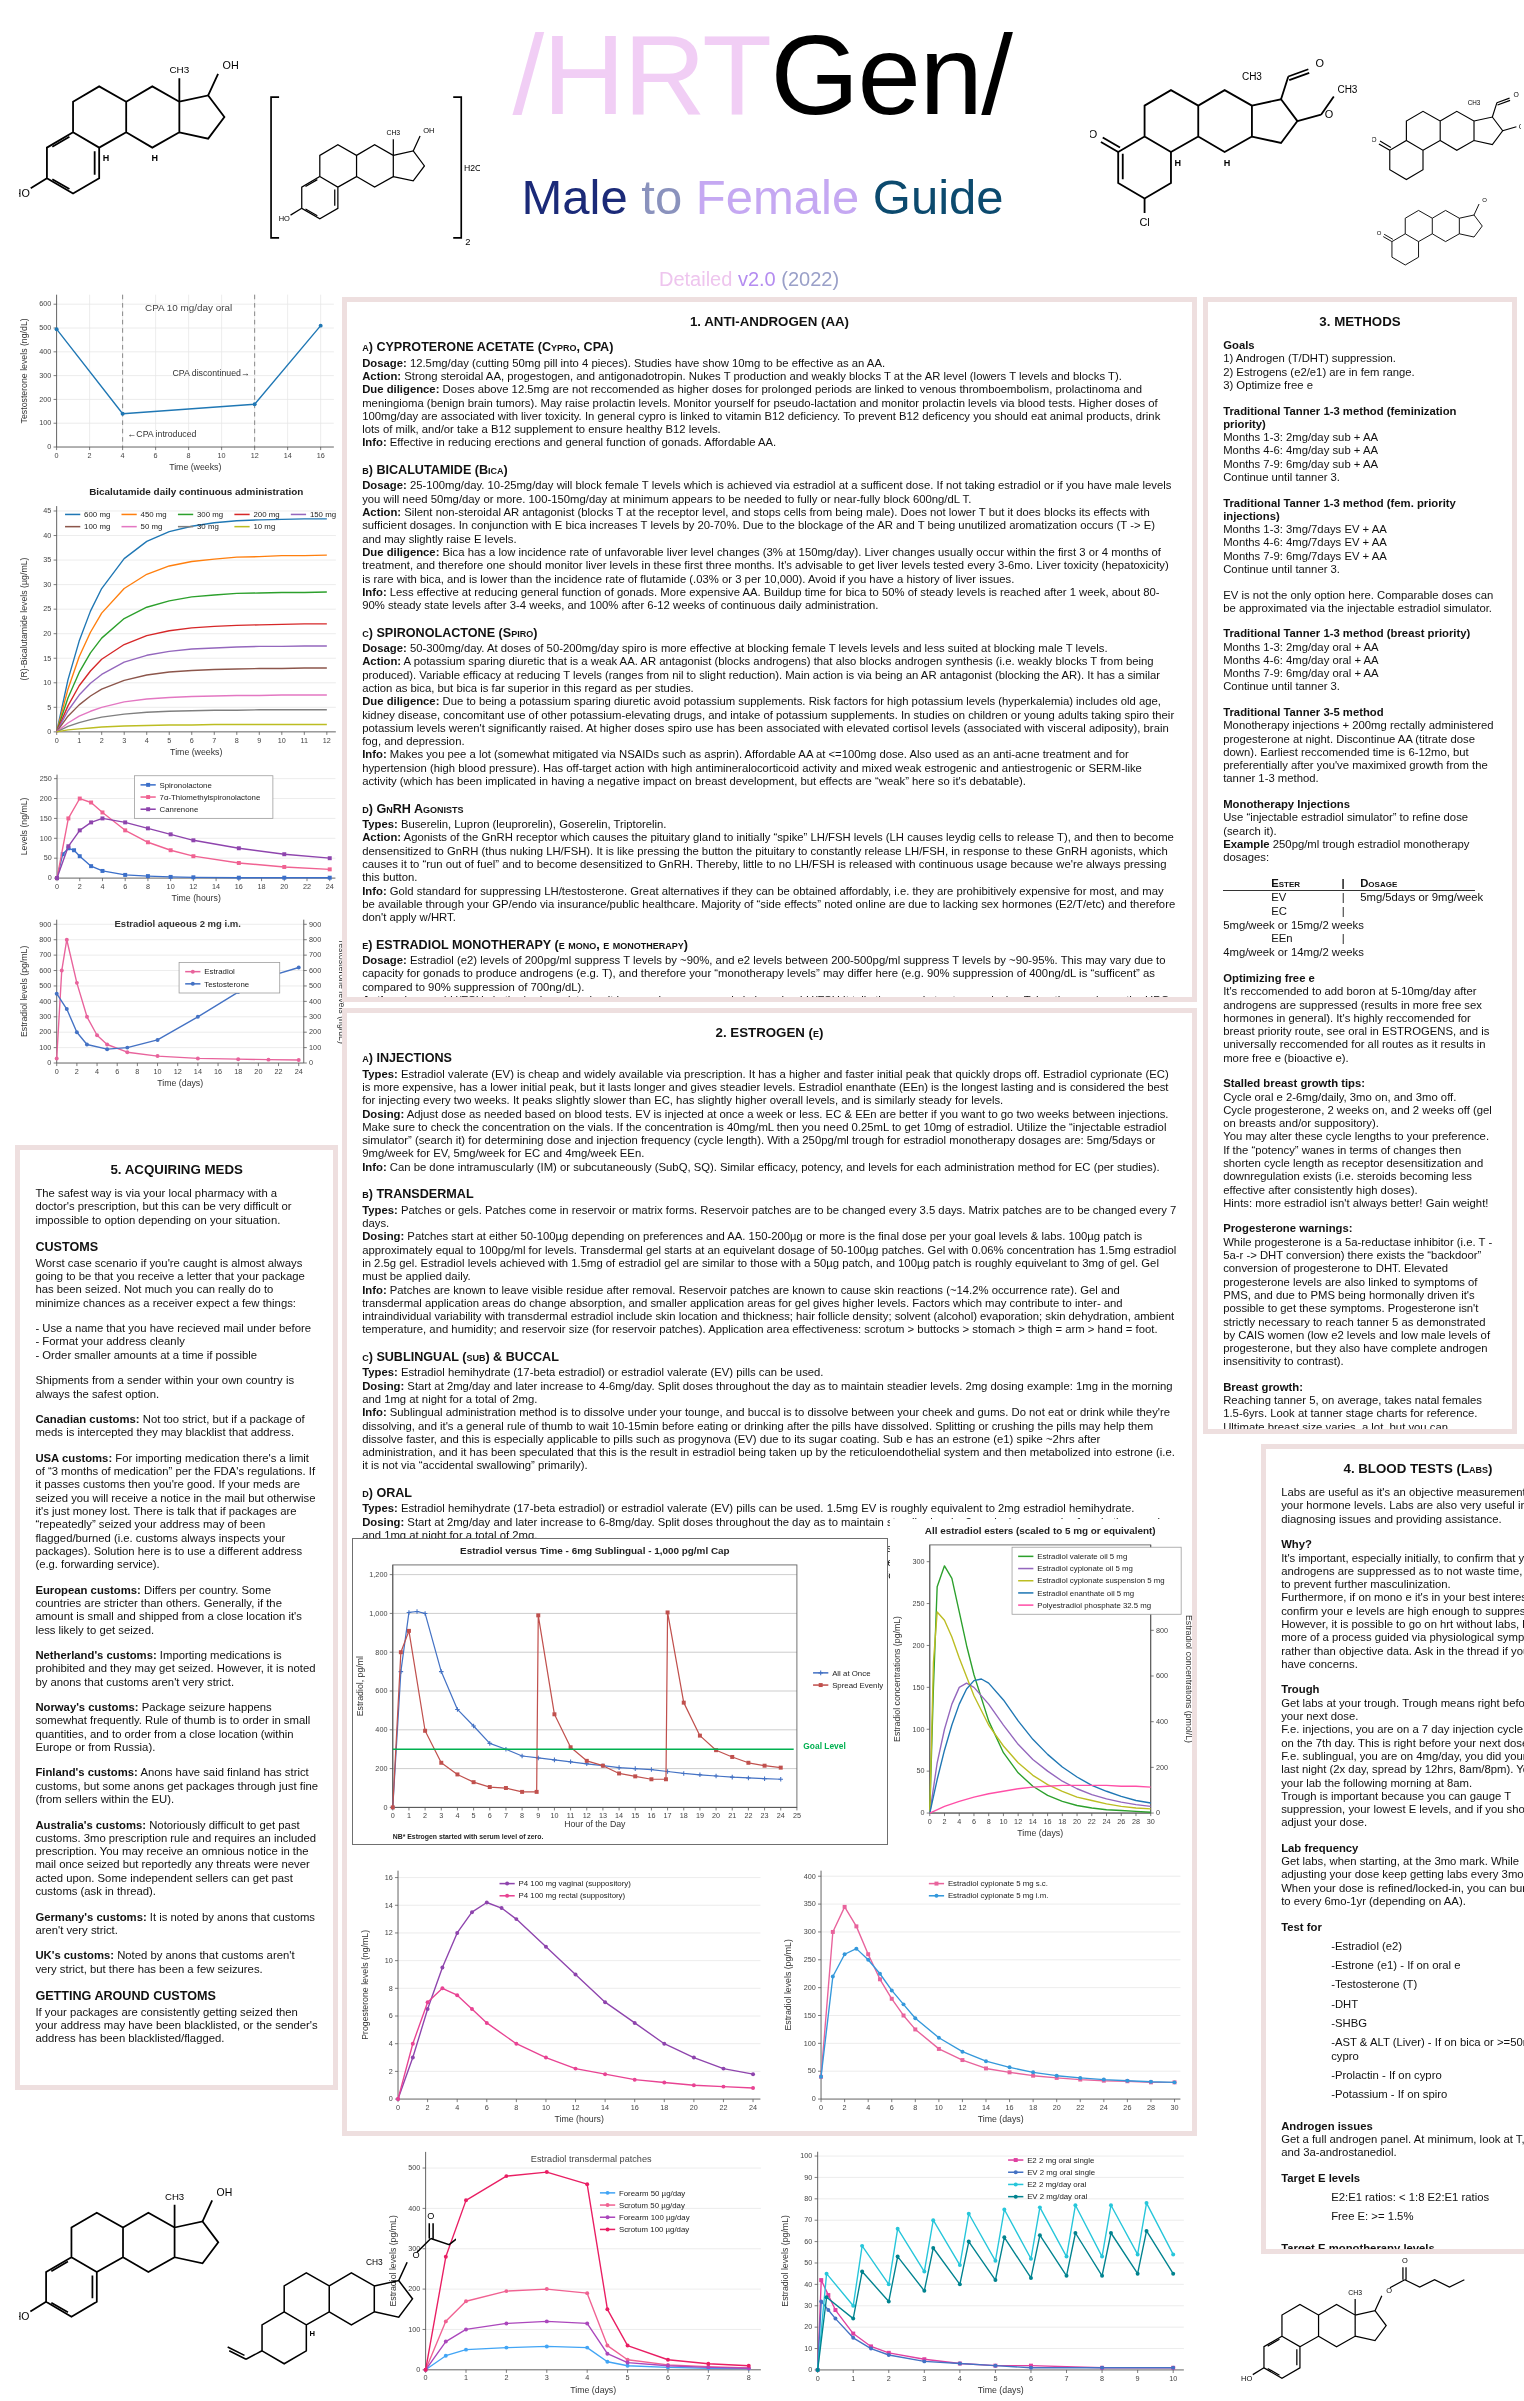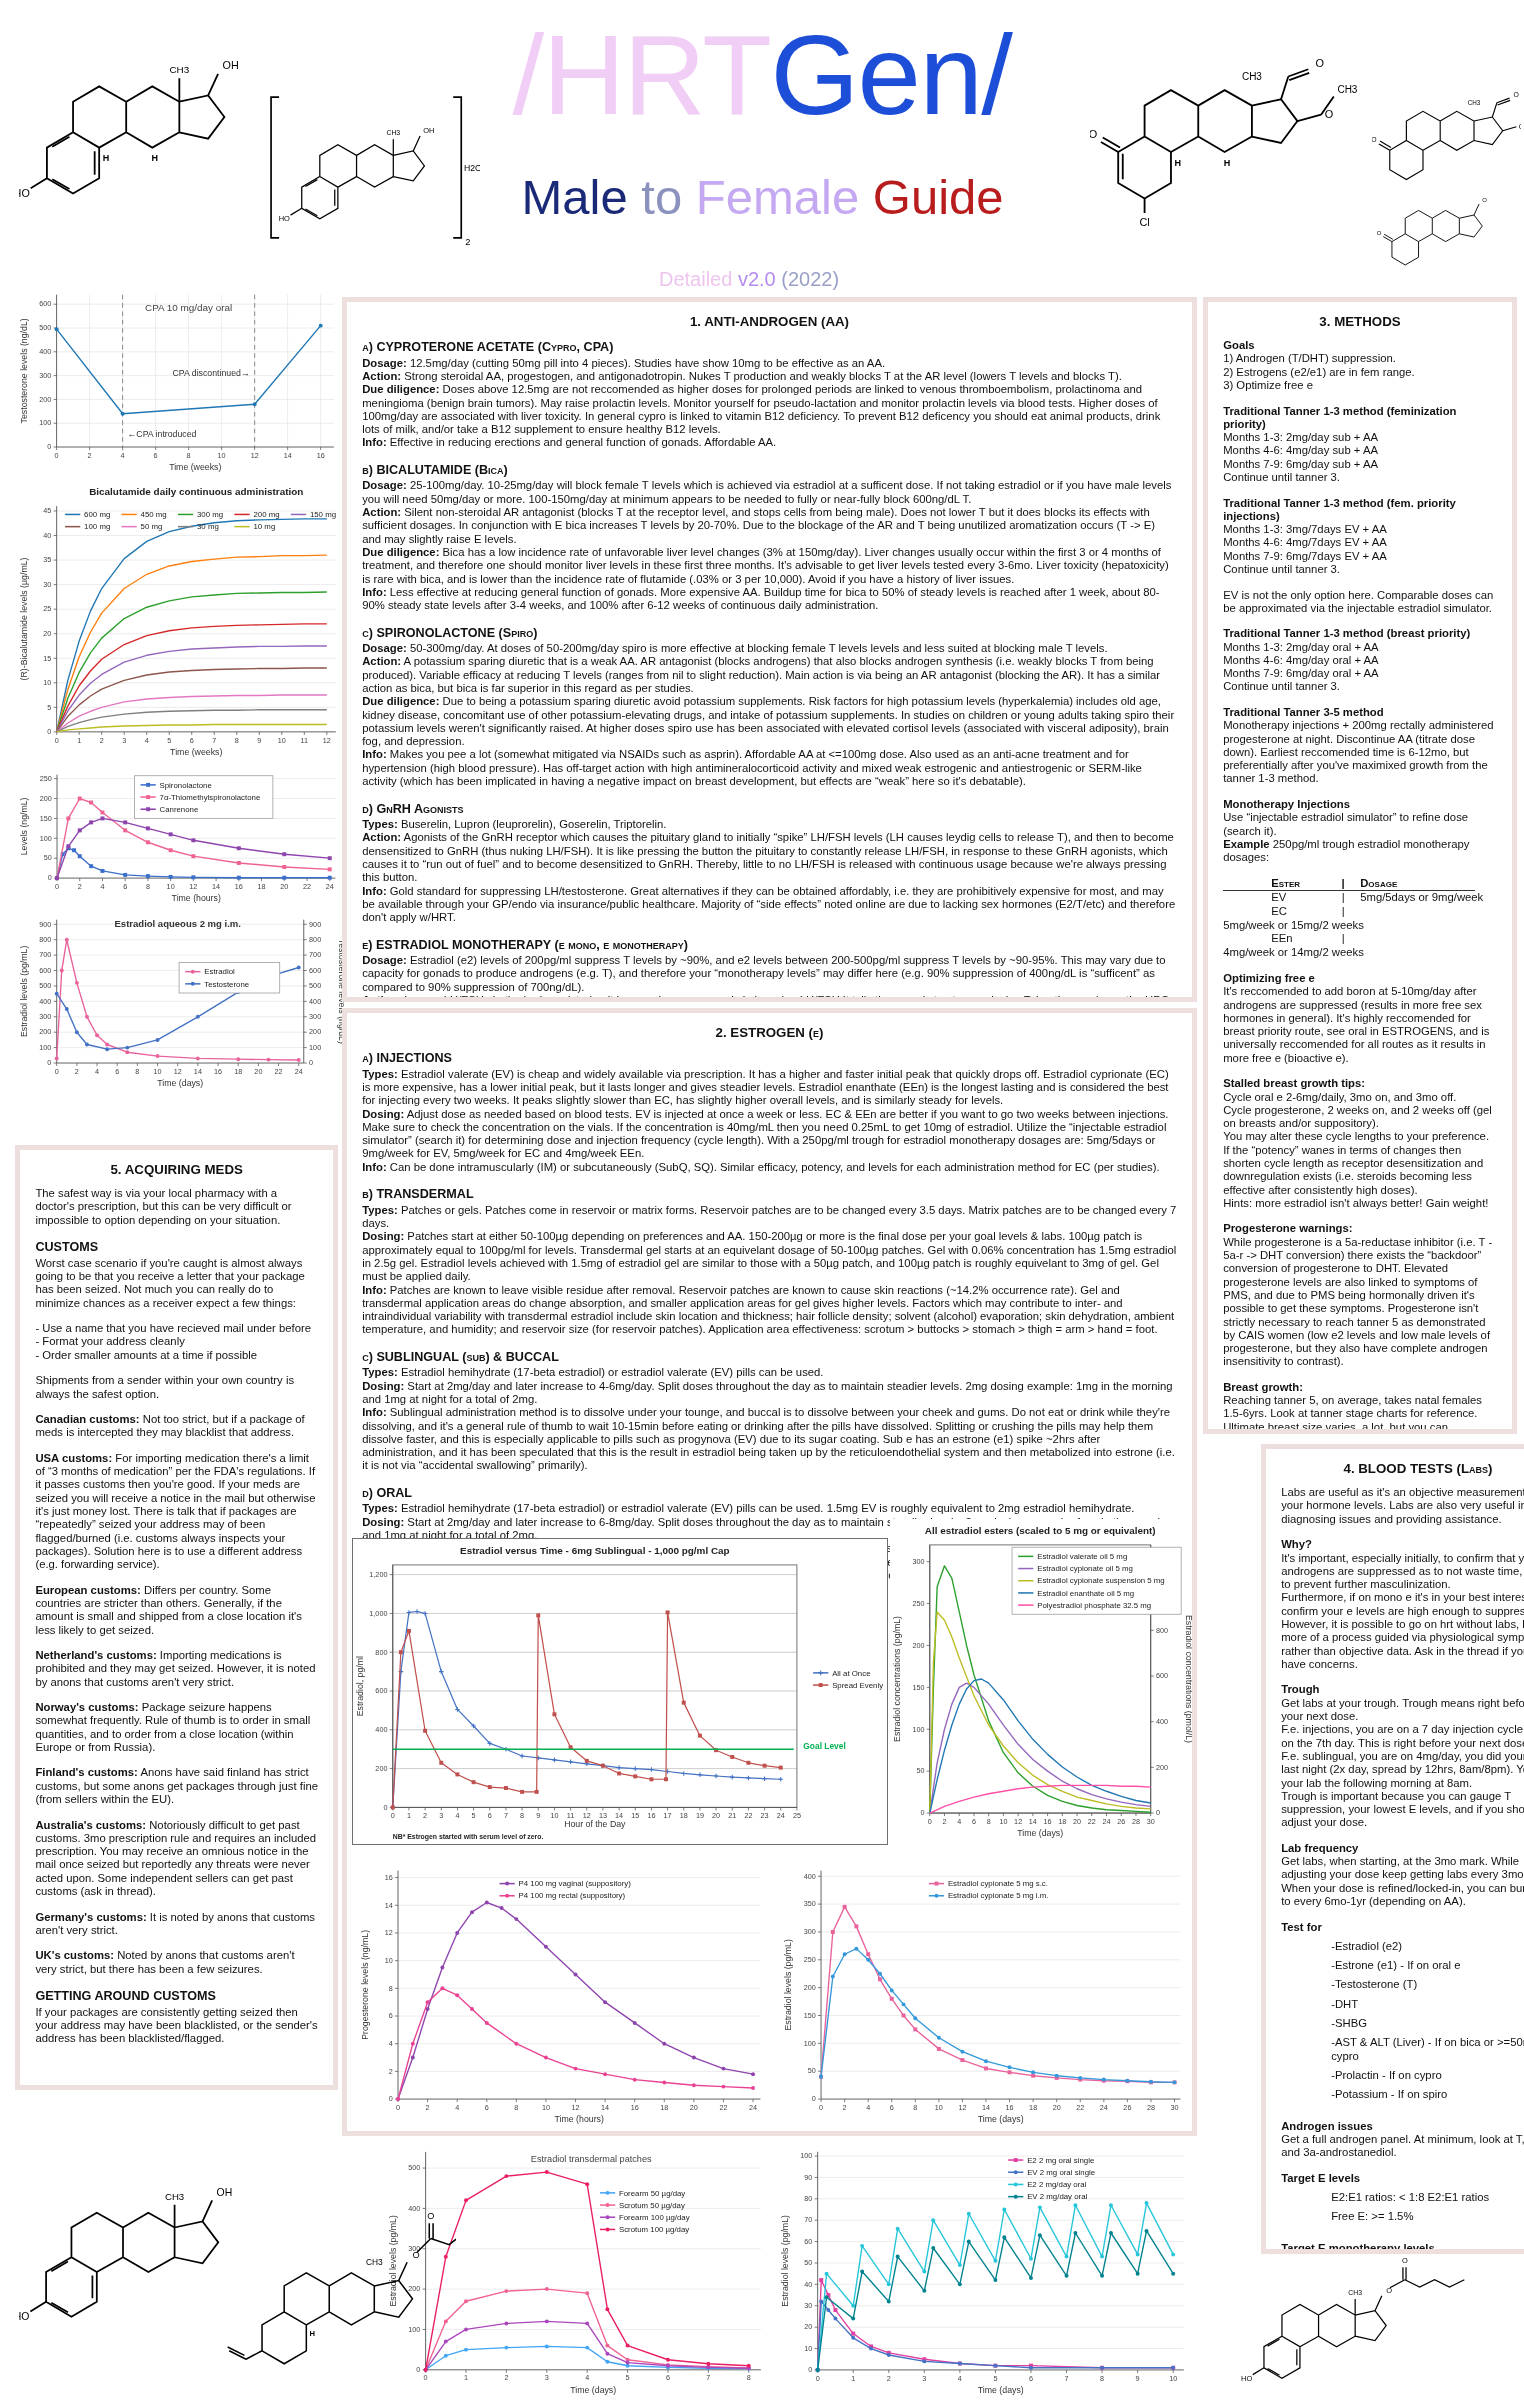--- a/index.html
+++ b/index.html
@@ -16,23 +16,23 @@
   .item-tbl{font-size:11.3px;line-height:13.7px;margin:0;}
   .trow .c1{display:inline-block;width:55px;margin-left:48px;}
   .trow .csep{display:inline-block;width:34px;text-align:center;}
   .trow .c2{display:inline-block;}
   .thead{font-variant:small-caps;font-weight:700;border-bottom:1.1px solid #333;width:252px;}
   .chart{position:absolute;background:#fff;}
   #chart-sublingual{border:1.1px solid #6f6f6f;}
   .page-title{position:absolute;left:381px;top:9.1px;width:762px;text-align:center;
               font-size:114px;letter-spacing:-1.5px;}
   .page-title .light{color:#f1cef5}
-  .page-title .dark{color:#1d4ed8}
+  .page-title .dark{color:#000000}
   .page-subtitle{position:absolute;left:343px;top:169px;width:839px;text-align:center;font-size:49px;}
-  .st-male{color:#1b2a78}.st-to{color:#8a92bd}.st-female{color:#c5a8f2}.st-guide{color:#b91c1c}
+  .st-male{color:#1b2a78}.st-to{color:#8a92bd}.st-female{color:#c5a8f2}.st-guide{color:#0c4a6e}
   .page-version{position:absolute;left:368px;top:268px;width:762px;text-align:center;font-size:20px;}
   .v-det{color:#eec5ee}.v-num{color:#b48cf0}.v-year{color:#9aa0c8}
   .struct{position:absolute;}
   .struct text{font-family:"Liberation Sans","DejaVu Sans",sans-serif;fill:#000;}
 </style>
 </head>
 <body>
 
 <svg width="0" height="0" style="position:absolute">
   <defs>

